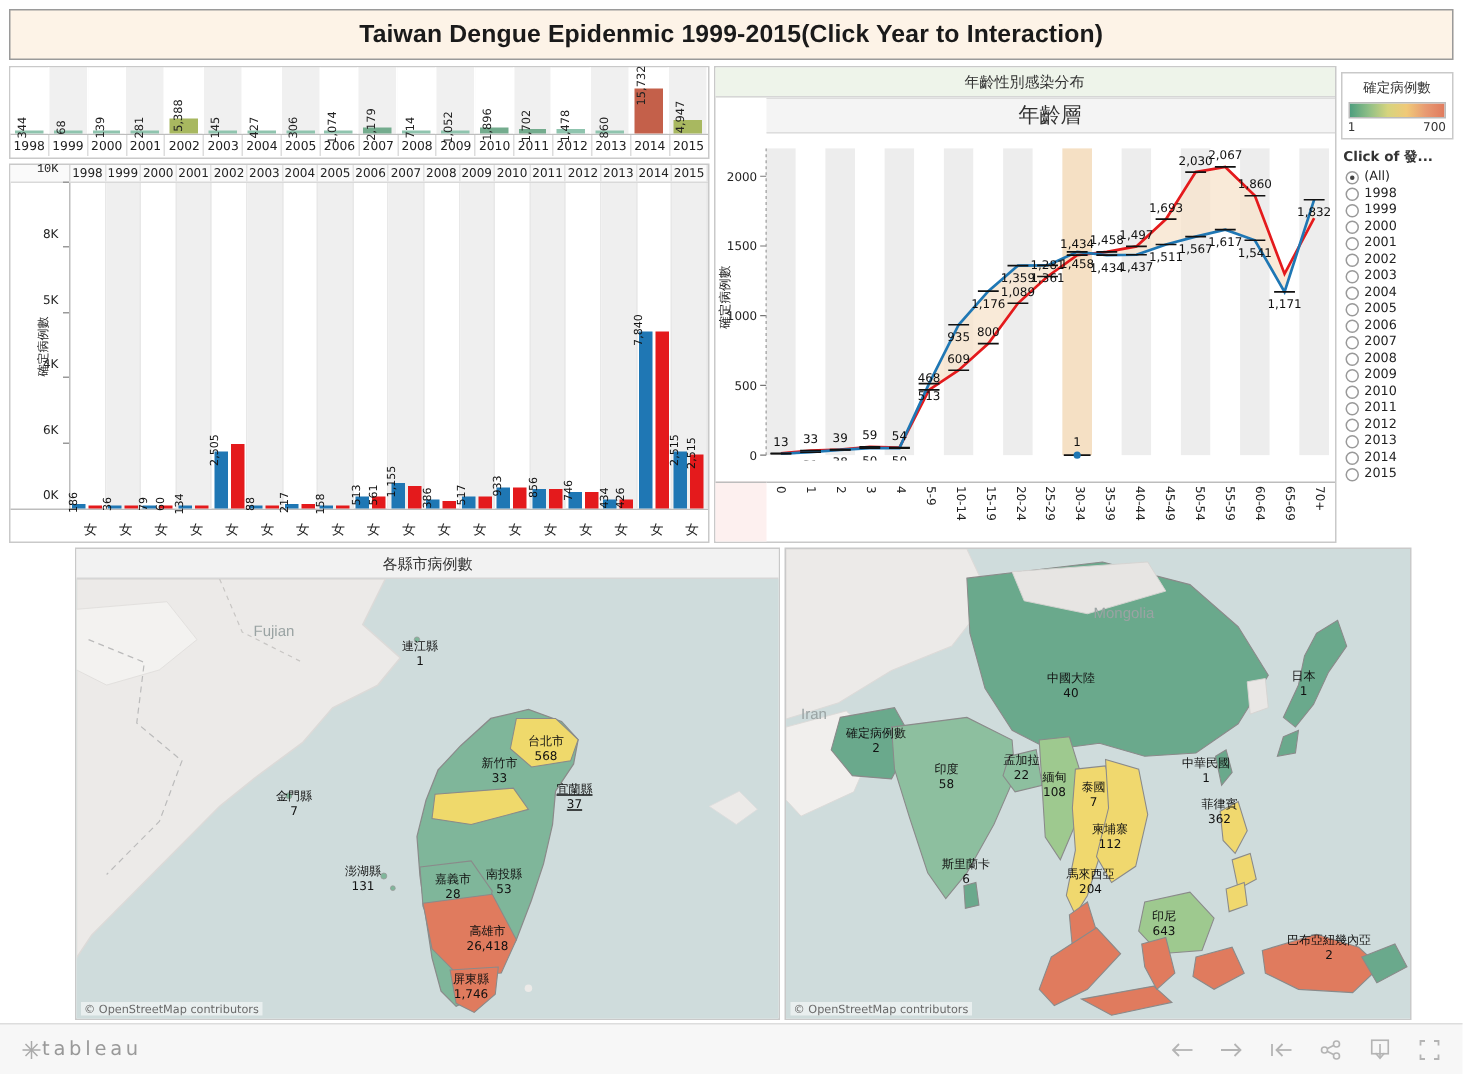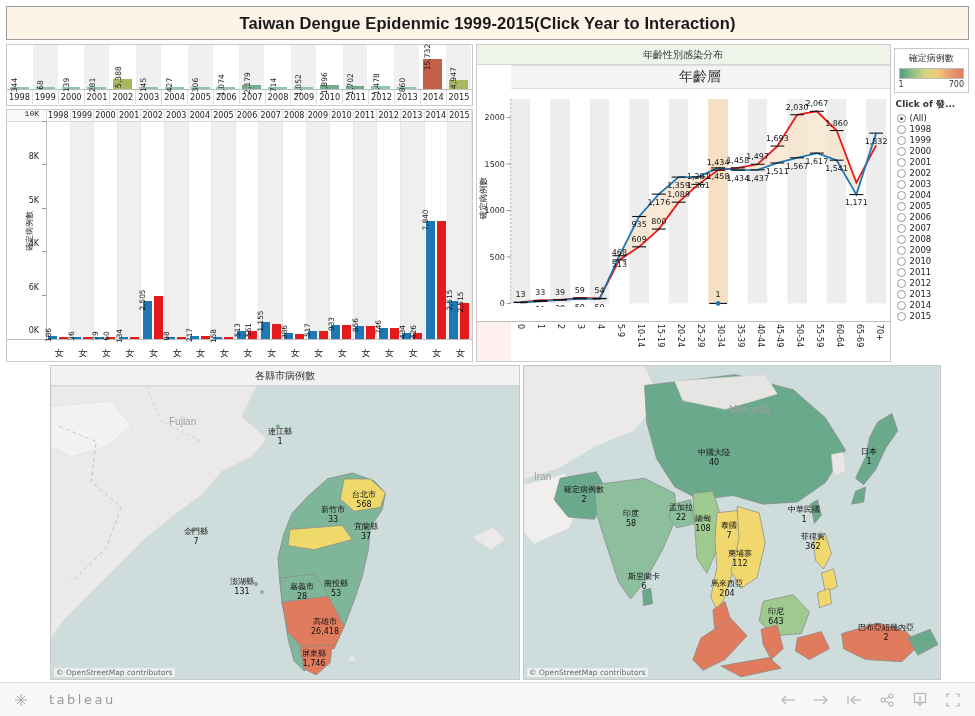--- a/index.html
+++ b/index.html
@@ -160,21 +160,21 @@
     font-family:"Liberation Sans", sans-serif;
   }
 
   
   #toolbar{
     position:absolute; left:0; bottom:0; width:975px; height:34px;
     background:#f7f7f7; border-top:1px solid #ddd;
     display:flex; align-items:center; justify-content:space-between;
     padding:0 14px;
   }
-  .brand{ display:flex; align-items:center; gap:21px; color:#999; }
+  .brand{ display:flex; align-items:center; gap:0; color:#999; }
   .brand .word{ font-size:13px; letter-spacing:2.5px; font-family:"DejaVu Sans", sans-serif;}
   .tb-icons{ display:flex; align-items:center; gap:17px; color:#b4b4b4; }
   .tb-icons .ic{ width:16px; height:16px; display:flex; align-items:center; justify-content:center; }
 </style>
 </head>
 <body>
 
 <div id="dashboard">
 
   <div class="title-bar">
@@ -848,21 +848,21 @@
             <span class="v">7</span>
           </div>
           <div class="maplabel" style="left: 313px; top: 113px;">
             <span class="n">台北市</span>
             <span class="v">568</span>
           </div>
           <div class="maplabel" style="left: 282px; top: 128px;">
             <span class="n">新竹市</span>
             <span class="v">33</span>
           </div>
-          <div class="maplabel" style="left: 315px; top: 145px;">
+          <div class="maplabel" style="left: 332px; top: 145px; text-decoration: underline;">
             <span class="n">宜蘭縣</span>
             <span class="v">37</span>
           </div>
           <div class="maplabel" style="left: 285px; top: 202px;">
             <span class="n">南投縣</span>
             <span class="v">53</span>
           </div>
           <div class="maplabel" style="left: 191px; top: 200px;">
             <span class="n">澎湖縣</span>
             <span class="v">131</span>

